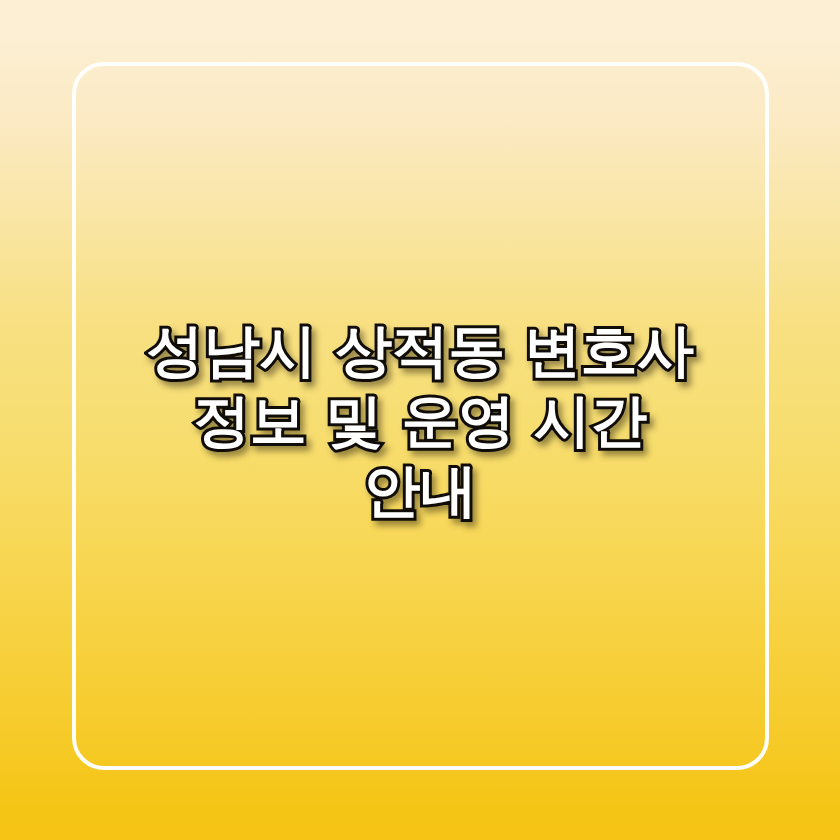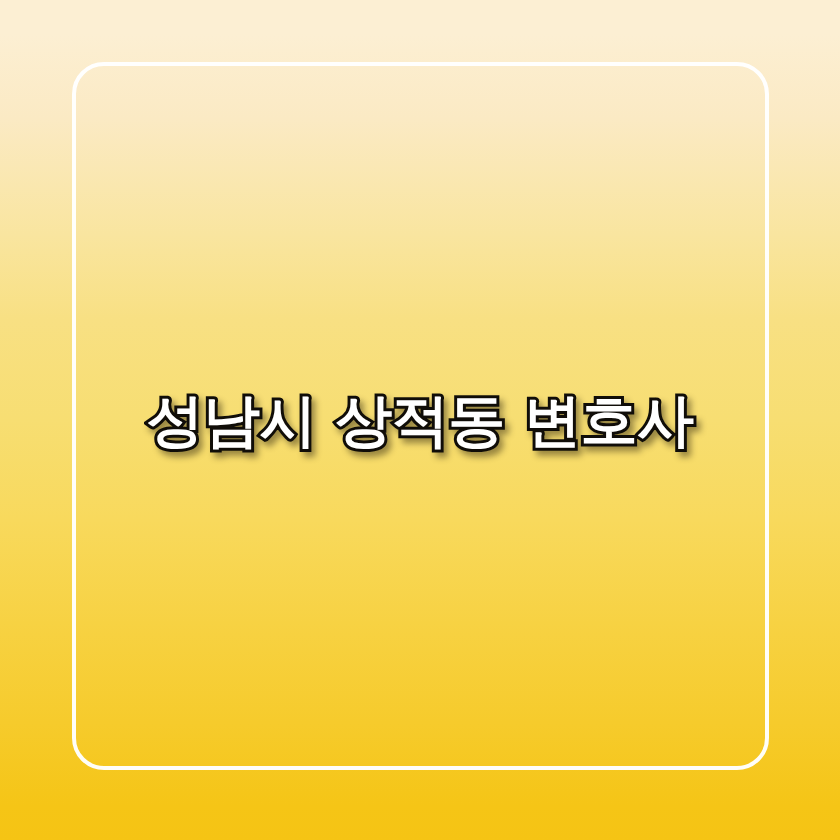--- a/index.html
+++ b/index.html
@@ -103,16 +103,18 @@
 </head>
 <body>
 
 <div class="canvas">
 
   <div class="frame"></div>
 
   <div class="headline-wrap">
     <h1 class="headline">
       <span class="line"><span class="txt">성남시 상적동 변호사</span></span>
+      <span class="line"><span class="txt">정보 및 운영 시간</span></span>
+      <span class="line"><span class="txt">안내</span></span>
     </h1>
   </div>
 
 </div>
 
 </body></html>

